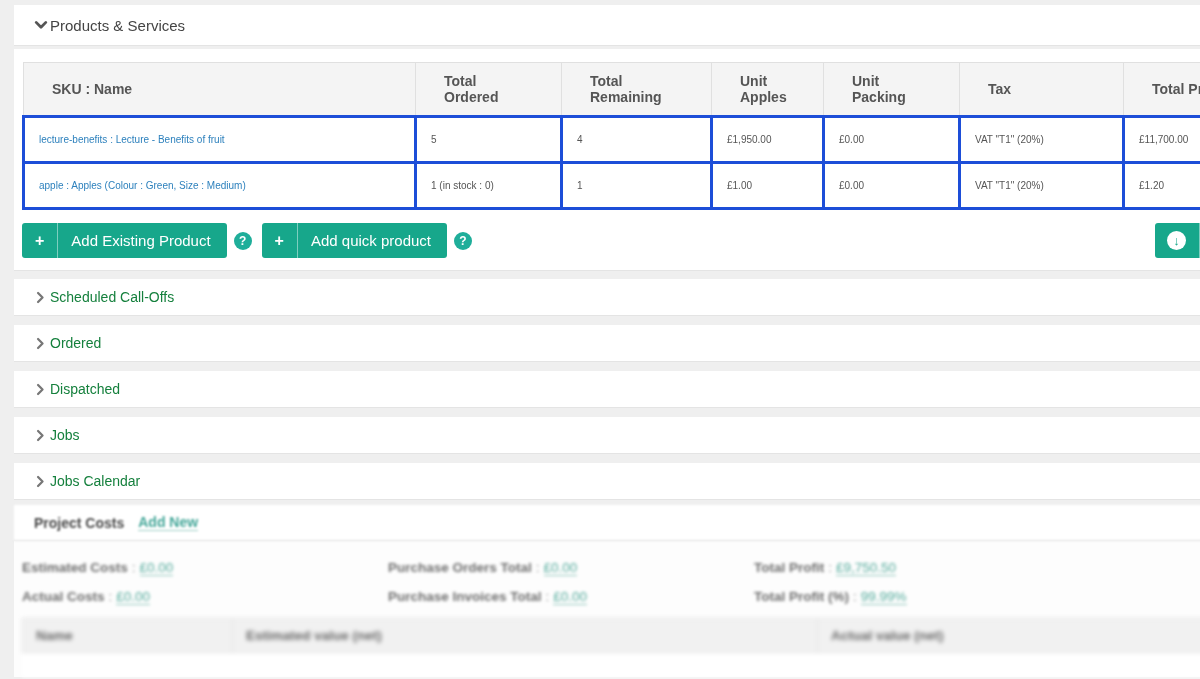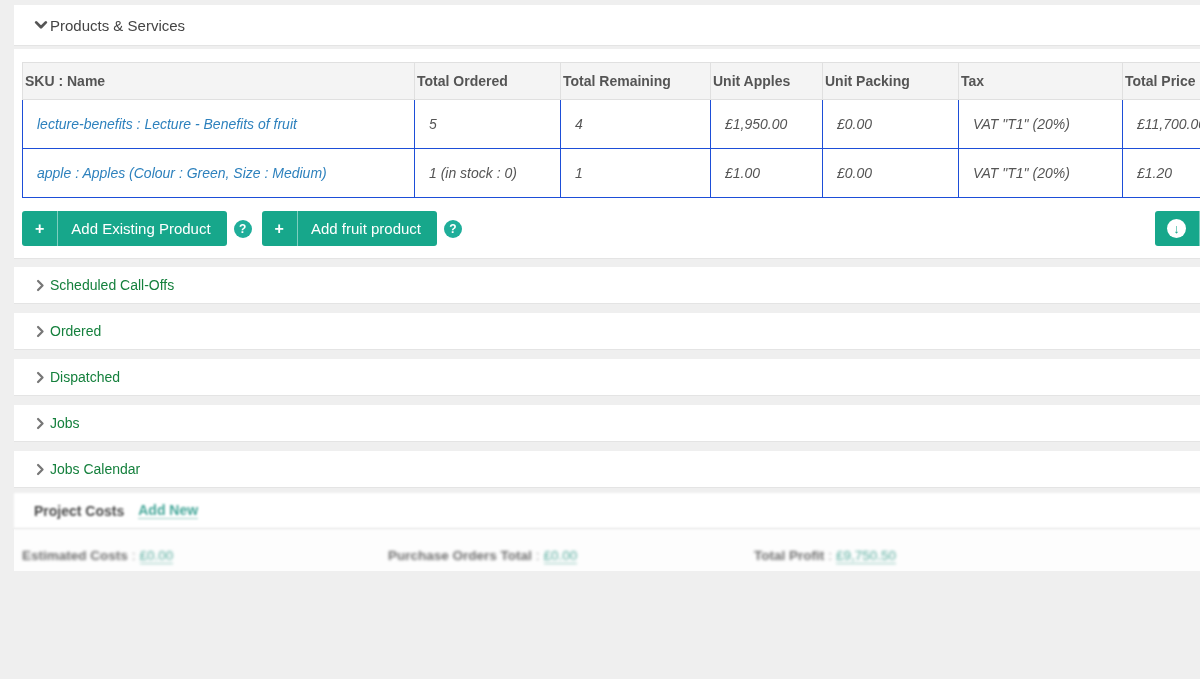--- a/index.html
+++ b/index.html
@@ -2,45 +2,45 @@
 <html><head>
 <meta charset="utf-8">
 <style>
   html, body { margin:0; padding:0; }
   body {
     width:1200px; height:679px; overflow:hidden;
     background:#efefef;
     font-family:"Liberation Sans","DejaVu Sans",sans-serif;
     color:#555;
   }
-  .page { position:relative; width:1200px; height:571px; overflow:hidden; }
+  .page { position:relative; width:1200px; height:679px; overflow:hidden; }
 
   
   .bar {
     margin-left:14px; width:1300px; background:#ffffff;
     border-bottom:1px solid #e4e4e4; box-sizing:border-box;
   }
   .head-bar {
     margin-top:5px; height:41px; display:flex; align-items:center;
     padding-left:20px;
   }
   .head-bar .title { font-size:15px; color:#444; margin-left:2px; }
   .chev { display:inline-flex; align-items:center; }
 
   
   .content-card { margin-top:3px; padding:13px 0 12px 0; }
 
   table.products { border-collapse:collapse; margin-left:8px; table-layout:fixed; width:1280px; background:#fff; }
   table.products th {
     background:#f4f4f4; border:1px solid #e0e0e0; text-align:left;
-    font-size:14px; font-weight:bold; color:#555; padding:10px 2px;
+    font-size:14px; font-weight:bold; color:#555; padding:10px 28px;
   }
   table.products td {
-    border:1px solid #1d4ed8; font-size:14px; color:#555; padding:16px 14px;
-    white-space:nowrap; overflow:hidden;font-style:italic;
+    border:3px solid #1d4ed8; font-size:10px; color:#555; padding:16px 14px;
+    white-space:nowrap; overflow:hidden;
   }
   a.product-link { color:#2d81bd; text-decoration:none; }
 
   .btn-row { position:relative; margin:13px 0 0 8px; height:35px; display:flex; align-items:center; }
   .btn-teal {
     display:inline-flex; align-items:center; height:35px; border:none; cursor:pointer;
     background:#17a78b; color:#fff; border-radius:3px; padding:0 16px 0 13px;
     font-family:inherit; font-size:15px;
   }
   .btn-teal .plus { font-size:16px; font-weight:bold; }
@@ -156,21 +156,21 @@
     <div class="btn-row">
       <button class="btn-teal">
         <span class="plus">+</span>
         <span class="vdiv"></span>
         <span>Add Existing Product</span>
       </button>
       <span class="help-badge">?</span>
       <button class="btn-teal">
         <span class="plus">+</span>
         <span class="vdiv"></span>
-        <span>Add fruit product</span>
+        <span>Add quick product</span>
       </button>
       <span class="help-badge">?</span>
 
       <button class="btn-teal export-btn">
         <span class="circ">↓</span>
         <span class="vdiv"></span>
 
       </button>
     </div>
   </div>

